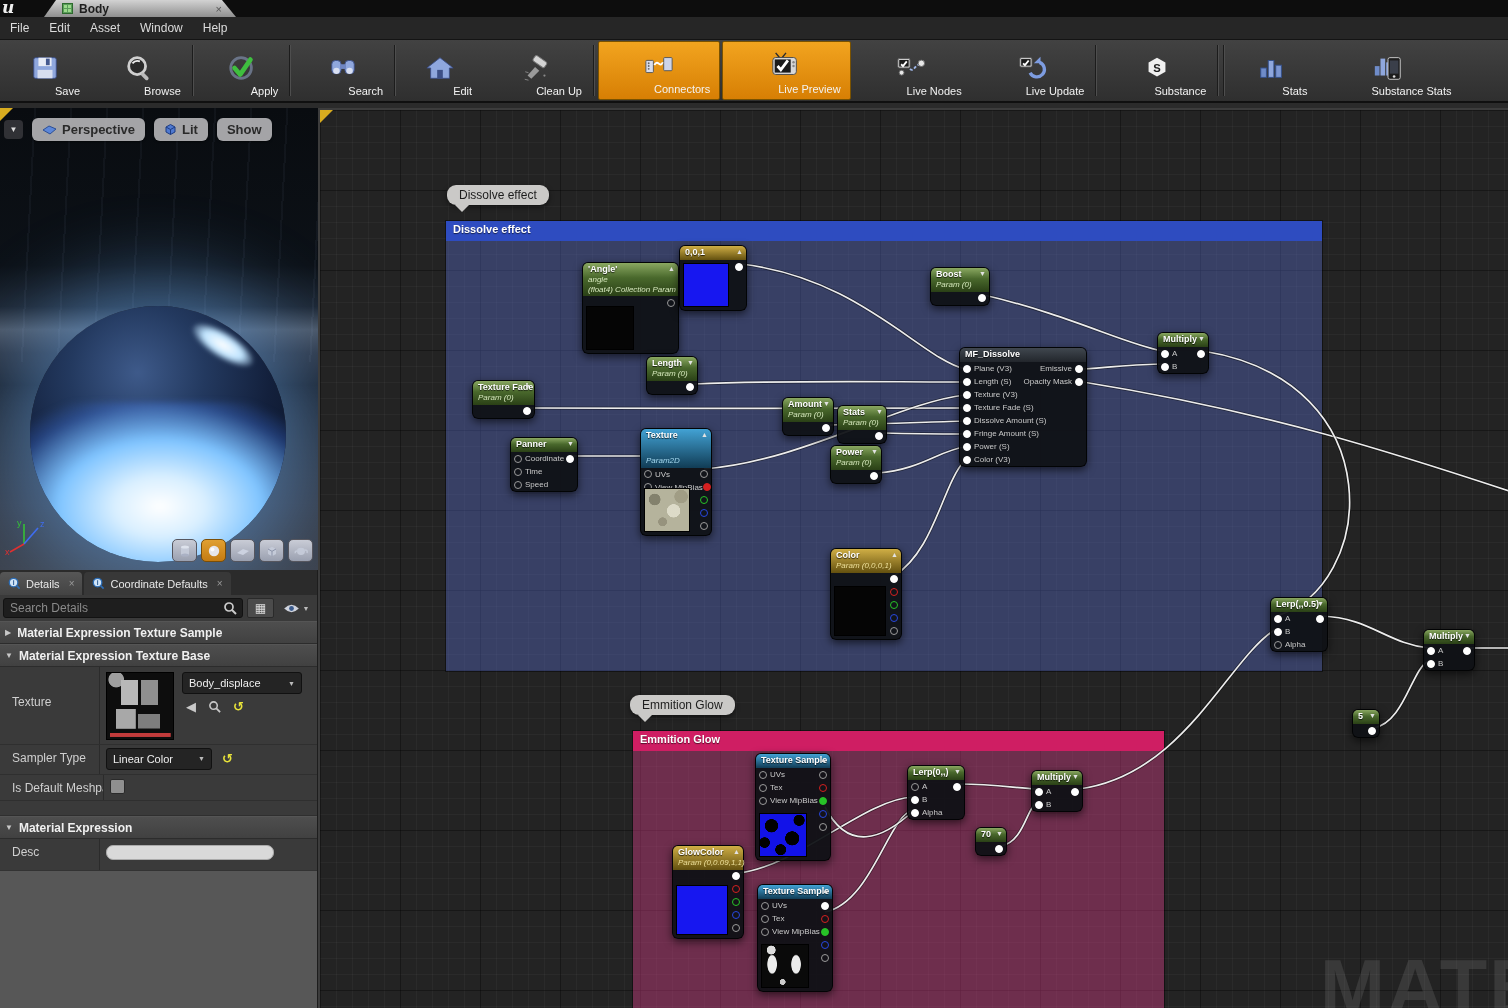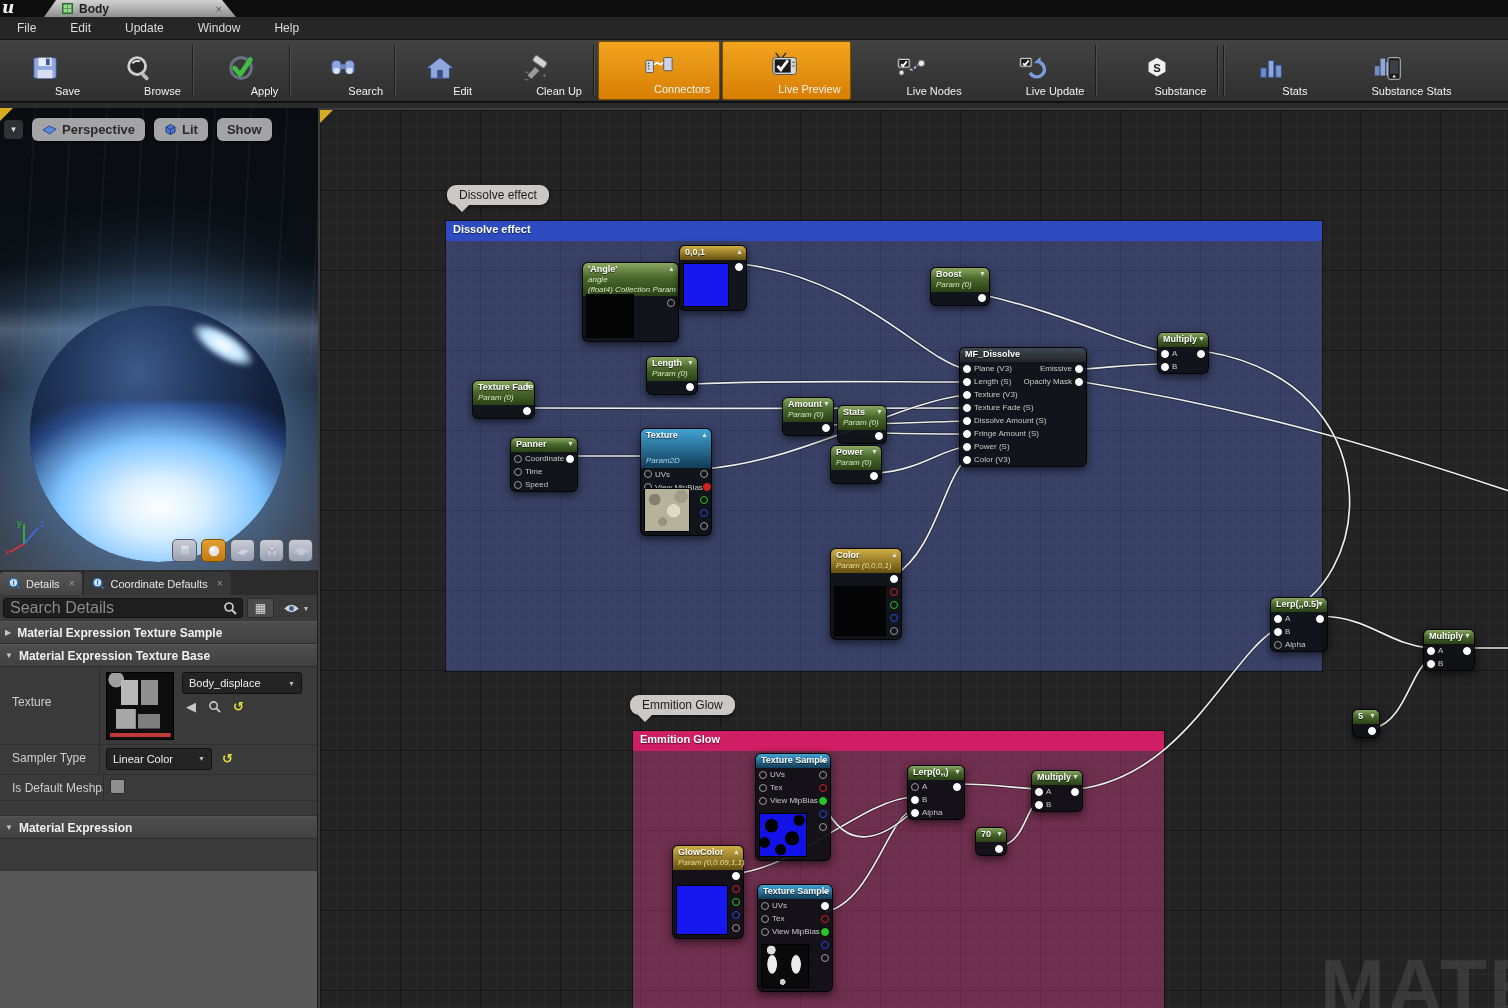--- a/index.html
+++ b/index.html
@@ -16,21 +16,21 @@
      clip-path:polygon(12px 0,calc(100% - 14px) 0,100% 100%,0 100%);
      display:flex;align-items:center;padding:0 14px 0 18px;gap:6px;}
   .tab-shape .mat-ic{width:11px;height:11px;background:#9adb8a;border:1px solid #2d6b2d;
      background-image:linear-gradient(#5c9c5c 1px,transparent 1px),linear-gradient(90deg,#5c9c5c 1px,transparent 1px);
      background-size:4px 4px;}
   .tab-shape .tl{font-size:12px;font-weight:bold;color:#1e1e1e;flex:1;}
   .tab-shape .tx{font-size:11px;color:#555;}
   
   #menubar{position:absolute;left:0;top:17px;width:100%;height:23px;background:#262626;
      border-bottom:1px solid #141414;display:flex;align-items:center;}
-  #menubar span{font-size:12px;color:#dcdcdc;padding:0 17px;cursor:default;}
+  #menubar span{font-size:12px;color:#dcdcdc;padding:0 10px;cursor:default;}
   
   #toolbar{position:absolute;left:0;top:40px;width:100%;height:63px;
      background:linear-gradient(180deg,#424242,#2f2f2f);display:flex;align-items:stretch;
      border-bottom:2px solid #101010;}
   .tbtn{display:flex;flex-direction:column;align-items:center;justify-content:flex-end;
      padding:3px 9px 4px;gap:1px;position:relative;}
   .tbtn .ic{height:32px;display:flex;align-items:center;}
   .tbtn .lb{font-size:11px;color:#f2f2f2;white-space:nowrap;padding-left:46px;}
   .tbtn.active{background:linear-gradient(180deg,#f2a41f,#d77f04);border:1px solid #7a5200;border-radius:2px;margin:1px;}
   .tsep{width:0;border-left:1px solid #1c1c1c;border-right:1px solid #4e4e4e;margin:5px 2px;}
@@ -62,21 +62,21 @@
   
   #details{position:absolute;left:0;top:570px;width:318px;height:438px;background:#3a3a3a;border-right:1px solid #1d1d1d;}
   .dtabs{display:flex;height:25px;background:#2b2b2b;gap:2px;padding-top:2px;}
   .dtab{display:flex;align-items:center;gap:5px;padding:0 8px;font-size:11px;color:#e8e8e8;
      background:#383838;border-radius:4px 4px 0 0;}
   .dtab.active{background:linear-gradient(180deg,#565656,#434343);}
   .dtab .x{color:#9a9a9a;font-size:10px;margin-left:4px;}
   .dtab .dlab{max-width:118px;overflow:hidden;white-space:nowrap;}
   .dsearch{height:26px;display:flex;align-items:center;gap:4px;padding:0 3px;background:#3a3a3a;}
   .dsearch input{flex:1;height:20px;background:#1e1e1e;border:1px solid #121212;border-radius:3px;
-     color:#ddd;font-size:16px;padding:0 22px 0 6px;outline:none;font-family:inherit;}
+     color:#ddd;font-size:12px;padding:0 22px 0 6px;outline:none;font-family:inherit;}
   .dsearch input::placeholder{color:#8a8a8a;}
   .sicon{margin-left:-24px;width:20px;display:flex;}
   .dgridbtn{width:27px;height:20px;background:#4b4b4b;border:1px solid #2a2a2a;border-radius:2px;
      color:#ddd;font-size:12px;display:flex;align-items:center;justify-content:center;}
   .deyebtn{width:36px;height:20px;display:flex;align-items:center;justify-content:center;gap:3px;color:#bbb;font-size:7px;}
   .dsect{height:23px;display:flex;align-items:center;gap:6px;padding:0 5px;
      background:linear-gradient(180deg,#4e4e4e,#414141);border-top:1px solid #555;border-bottom:1px solid #2c2c2c;
      font-size:12px;font-weight:bold;color:#f0f0f0;}
   .dsect .tri{font-size:8px;color:#c8c8c8;}
   .prow{display:flex;border-bottom:1px solid #2f2f2f;background:#3a3a3a;}
@@ -177,21 +177,21 @@
     <div class="tab-shape">
       <span class="mat-ic"></span>
       <span class="tl">Body</span>
       <span class="tx">×</span>
     </div>
   </div>
 
   <div id="menubar">
     <span>File</span>
     <span>Edit</span>
-    <span>Update</span>
+    <span>Asset</span>
     <span>Window</span>
     <span>Help</span>
   </div>
 
   <div id="toolbar">
       <div class="tbtn">
         <span class="ic">
           <svg width="30" height="28" viewBox="0 0 32 28">
             <rect x="4" y="3" width="24" height="22" rx="2" fill="#8fa7dd" stroke="#3c4f86"></rect>
             <rect x="9" y="3" width="14" height="9" fill="#e8ecf6"></rect>
@@ -504,20 +504,26 @@
     <div class="prow" style="height:26px">
       <div class="plab" style="width:104px">Is Default Meshpa</div>
       <div class="pval" style="padding-top:4px;">
         <div class="chk"></div>
       </div>
     </div>
     <div style="height:15px;background:#3a3a3a;border-bottom:1px solid #2f2f2f;"></div>
     <div class="dsect">
       <span class="tri">▼</span>
       <span>Material Expression</span>
+    </div>
+    <div class="prow" style="height:33px">
+      <div class="plab">Desc</div>
+      <div class="pval" style="padding-top:6px;">
+        <div class="desc-in"></div>
+      </div>
     </div>
     <div id="dfiller"></div>
   </div>
 
   <div id="canvas">
     <div class="corner" style="left:0;top:0"></div>
     <div id="watermark">MATERIAL</div>
     <div id="comments">
         <div class="comment cm-blue" style="left: 125px; top: 110px; width: 878px; height: 452px;">
           <div class="c-title">Dissolve effect</div>
@@ -570,21 +576,21 @@
         <path d="M505,802 C552,792 568,706 593,700" fill="none" stroke="rgba(0,0,0,.45)" stroke-width="3.2"></path>
         <path d="M505,802 C552,792 568,706 593,700" fill="none" stroke="#ececec" stroke-width="1.7"></path>
         <path d="M505,697 C528,742 562,730 593,701" fill="none" stroke="rgba(0,0,0,.45)" stroke-width="3.2"></path>
         <path d="M505,697 C528,742 562,730 593,701" fill="none" stroke="#ececec" stroke-width="1.7"></path>
         <path d="M639,674 C675,674 695,678 717,679" fill="none" stroke="rgba(0,0,0,.45)" stroke-width="3.2"></path>
         <path d="M639,674 C675,674 695,678 717,679" fill="none" stroke="#ececec" stroke-width="1.7"></path>
         <path d="M681,736 C704,732 707,697 717,692" fill="none" stroke="rgba(0,0,0,.45)" stroke-width="3.2"></path>
         <path d="M681,736 C704,732 707,697 717,692" fill="none" stroke="#ececec" stroke-width="1.7"></path>
       </svg>
     <div id="nodes">
-        <div class="node" style="left: 262px; top: 152px; width: 97px; height: 80px;">
+        <div class="node" style="left: 262px; top: 152px; width: 97px; height: 92px;">
           <div class="nhead h-green">
             <div class="t">'Angle'</div>
             <div class="s">angle</div>
             <div class="s">(float4) Collection Param</div>
             <span class="coll">▲</span>
           </div>
           <div class="nrow">
             <span class="ncell"></span>
             <span class="ncell">
               <span class="pin white"></span>

